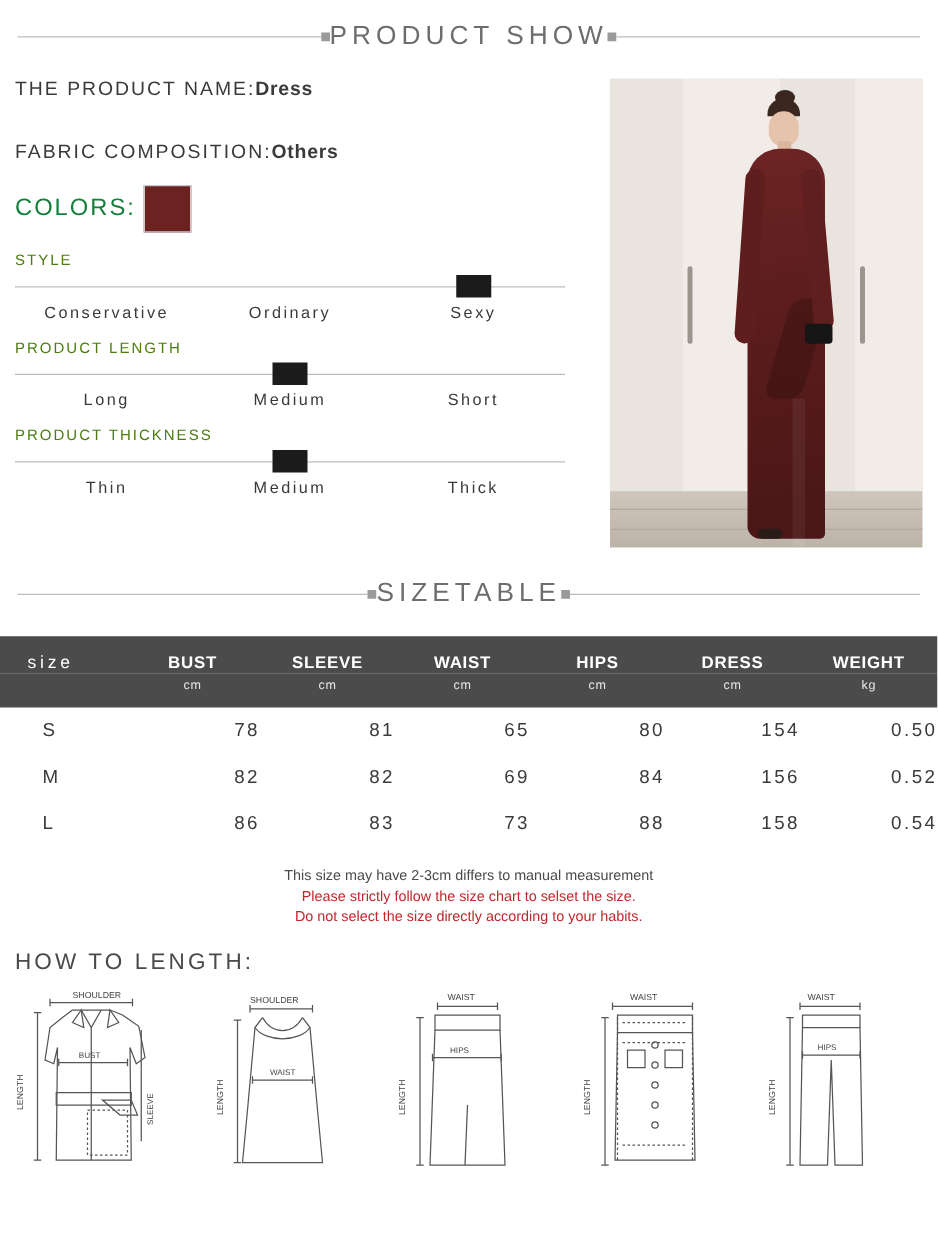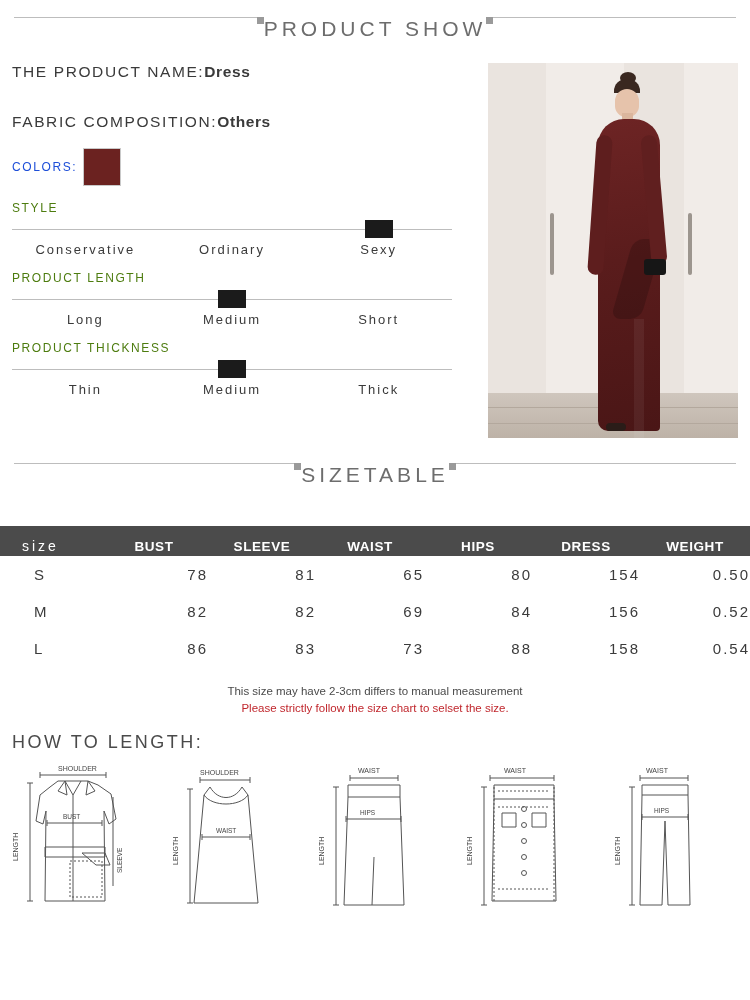--- a/index.html
+++ b/index.html
@@ -12,21 +12,21 @@
     height: 1000px;
     font-family: "Liberation Sans", sans-serif;
     color: #333333;
     position: relative;
     overflow: hidden;
   }
 
   
   .section-head {
     display: flex;
-    align-items: flex-start;
+    align-items: center;
     justify-content: center;
     padding: 0 14px;
   }
   .section-head .rule {
     flex: 1 1 auto;
     height: 1px;
     background: #bdbdbd;
   }
   .section-head .sq {
     width: 7px;
@@ -71,23 +71,23 @@
   }
   .line-fabric b { font-weight: bold; letter-spacing: 0.6px; }
 
   .colors-row {
     display: flex;
     align-items: center;
     height: 40px;
     margin-bottom: 6px;
   }
   .colors-label {
-    font-size: 12px;
+    font-size: 19px;
     letter-spacing: 1.6px;
-    color: #1d4ed8;
+    color: #15803d;
   }
   .swatch {
     width: 36px;
     height: 36px;
     margin-left: 6px;
     border: 1px solid #c9c9c9;
   }
 
   
   .attr {
@@ -183,21 +183,21 @@
   .ph-fold2{position:absolute;left:36px;top:200px;width:10px;height:140px;background:rgba(255,255,255,0.06);}
   .ph-bag { position:absolute; left:60px; top:180px; width:22px; height:16px; background:#161616; border-radius:3px;}
   .ph-shoe { position:absolute; left:22px; top:344px; width:20px; height:8px; background:#2a1c18; border-radius:4px;}
 
   
   #sizetable-head { }
 
   table.sizetable {
     width: 750px;
     border-collapse: collapse;
-    margin-top: 39px;
+    margin-top: 22px;
     table-layout: fixed;
   }
   table.sizetable thead th {
     background: #4b4b4b;
     color: #ffffff;
     font-weight: bold;
     font-size: 13.5px;
     letter-spacing: 0.6px;
     padding-top: 12px;
     padding-bottom: 2px;
@@ -381,20 +381,29 @@
   </colgroup>
   <thead>
     <tr>
       <th class="size-col">size</th>
       <th>BUST</th>
       <th>SLEEVE</th>
       <th>WAIST</th>
       <th>HIPS</th>
       <th>DRESS</th>
       <th>WEIGHT</th>
+    </tr>
+    <tr class="units">
+      <th></th>
+      <th>cm</th>
+      <th>cm</th>
+      <th>cm</th>
+      <th>cm</th>
+      <th>cm</th>
+      <th>kg</th>
     </tr>
   </thead>
   <tbody>
     <tr>
       <td class="size-cell">S</td>
       <td>78</td>
       <td>81</td>
       <td>65</td>
       <td>80</td>
       <td>154</td>
@@ -417,20 +426,21 @@
       <td>88</td>
       <td>158</td>
       <td>0.54</td>
     </tr>
   </tbody>
 </table>
 
 <div class="note">
   <div>This size may have 2-3cm differs to manual measurement</div>
   <div class="red">Please strictly follow the size chart to selset the size.</div>
+  <div class="red">Do not select the size directly according to your habits.</div>
 </div>
 
 <div class="howto">HOW TO LENGTH:</div>
 
 <div class="figs">
 
   <div class="fig">
     <svg width="138" height="150" viewBox="0 0 138 150" fill="none" stroke="#555" stroke-width="1">
       <text x="48" y="10" font-size="7" fill="#444" stroke="none" font-family="Liberation Sans, sans-serif">SHOULDER</text>
       <line x1="30" y1="14" x2="96" y2="14"></line>

